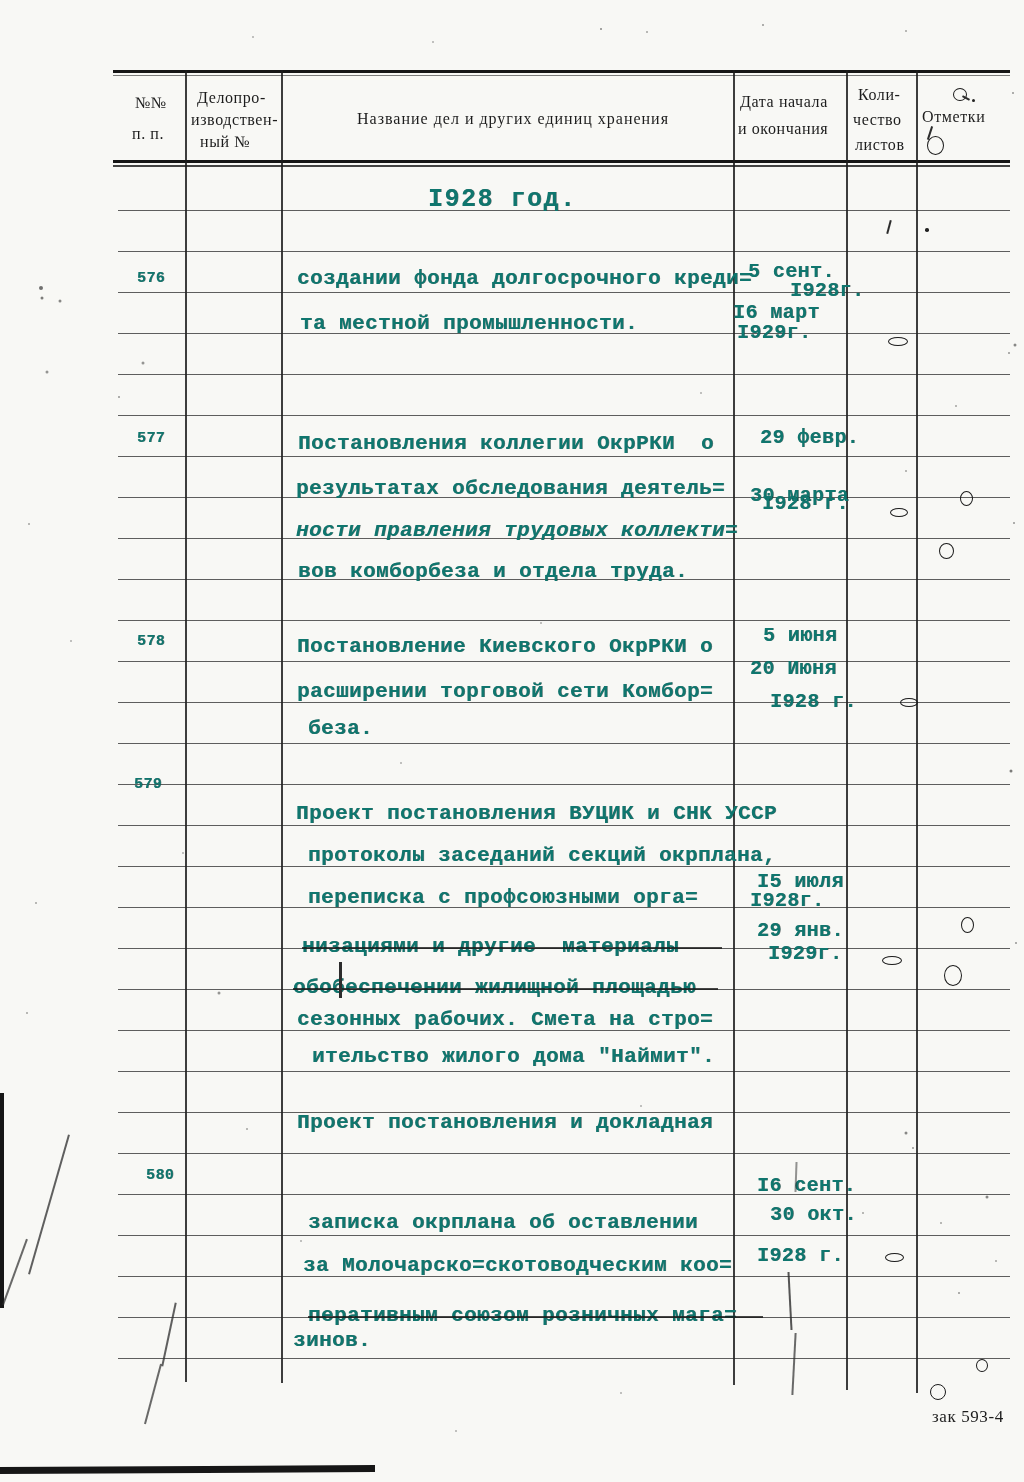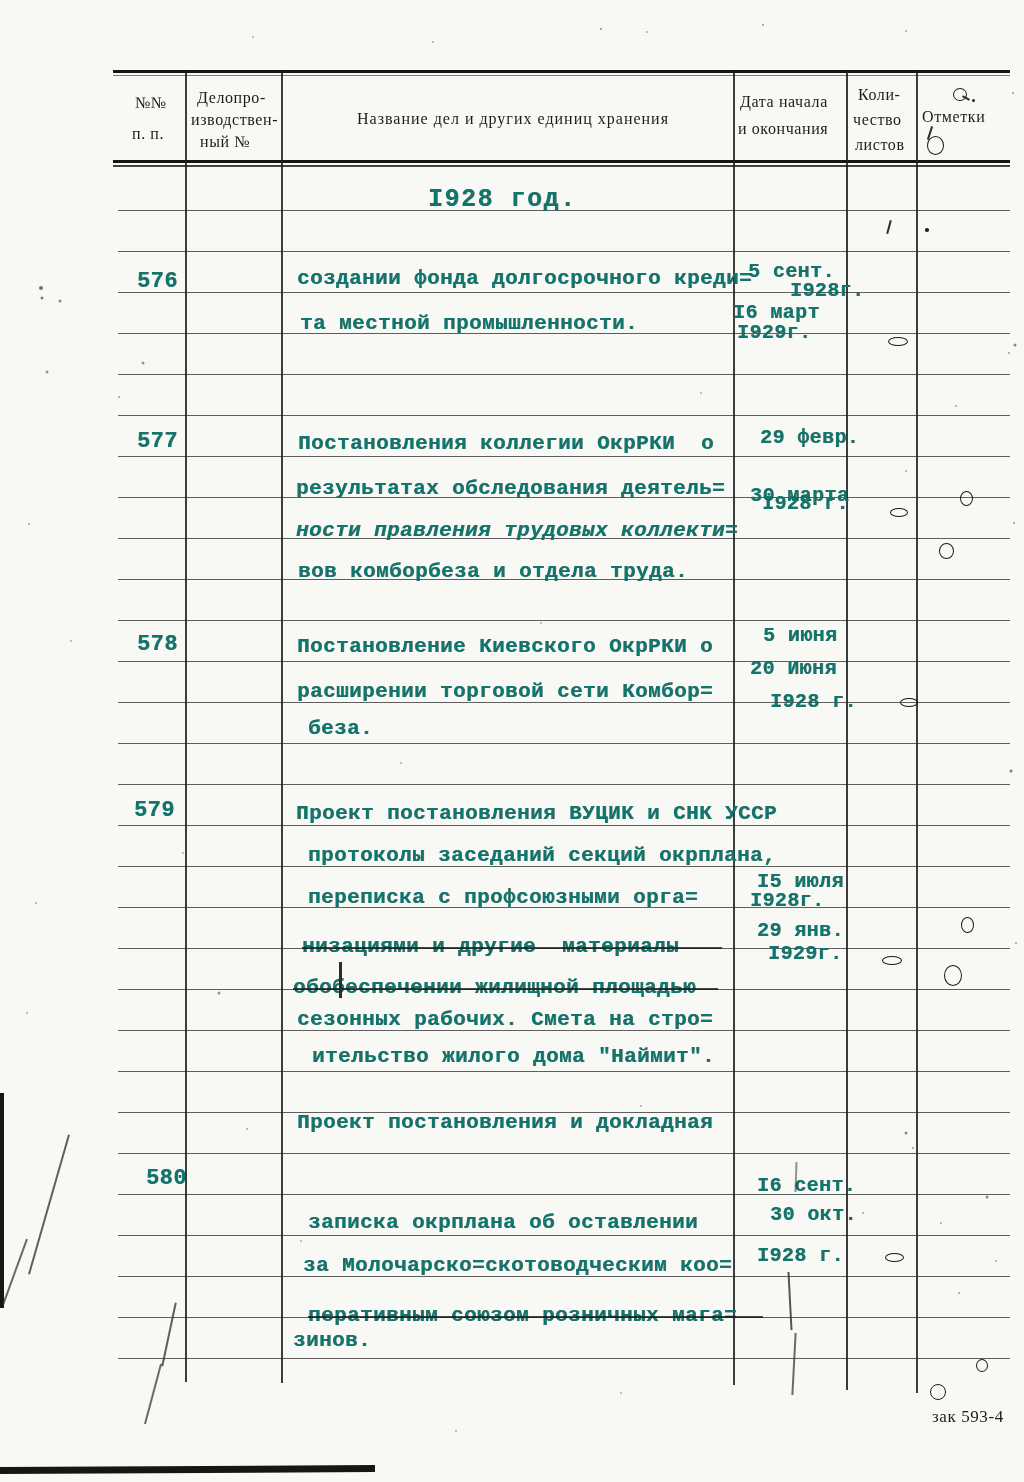--- a/index.html
+++ b/index.html
@@ -5,21 +5,21 @@
   html,body{margin:0;padding:0;background:#e8e8e6;}
   .page{position:relative;width:1024px;height:1482px;background:#f8f8f5;overflow:hidden;
         font-family:"Liberation Serif", serif;}
   
   .hdr{position:absolute;font:400 16px/1 "Liberation Serif", serif;color:#1d1d1d;
        letter-spacing:.6px;white-space:pre;}
   
   .tw{position:absolute;font:700 21px/1 "Liberation Mono","DejaVu Sans Mono",monospace;
       color:#0f766e;letter-spacing:.4px;white-space:pre;
       text-shadow:.5px .3px .5px rgba(25,25,25,.55);z-index:2;}
-  .tw.num{font-size:22px;}
+  .tw.num{font-size:15px;}
   .tw.date{font-size:20px;}
   .tw.year{font-size:25px;letter-spacing:1.5px;}
   
   .vline{position:absolute;width:2px;background:rgba(28,28,28,.85);z-index:1;}
   .hbar{position:absolute;background:#161616;z-index:1;}
   .rules{position:absolute;left:118px;top:170px;width:892px;height:1190px;z-index:1;
          background:repeating-linear-gradient(to bottom,
             transparent 0px, transparent 39.6px,
             rgba(35,35,35,.72) 39.6px, rgba(35,35,35,.72) 41px);}
   .strike{position:absolute;height:1.5px;background:rgba(25,25,25,.8);z-index:3;}
@@ -132,21 +132,21 @@
     <div class="tw" style="left:297px;top:636px;">Постановление Киевского ОкрРКИ о</div>
     <div class="tw" style="left:297px;top:681px;">расширении торговой сети Комбор=</div>
     <div class="tw" style="left:308px;top:718px;">беза.</div>
     <div class="tw date" style="left:763px;top:626px;">5 июня</div>
     <div class="tw date" style="left:750px;top:659px;text-align:center;">20 Июня</div>
     <div class="tw date" style="left:770px;top:692px;">I928 г.</div>
     <div class="oval" style="left:900px;top:698px;width:16px;height:7px;"></div>
   </div>
 
   <div>
-    <div class="tw num" style="left:134px;top:800px;">579</div>
+    <div class="tw num" style="left:134px;top:777px;">579</div>
     <div class="tw" style="left:296px;top:803px;">Проект постановления ВУЦИК и СНК УССР</div>
     <div class="tw" style="left:308px;top:845px;">протоколы заседаний секций окрплана,</div>
     <div class="tw" style="left:308px;top:887px;">переписка с профсоюзными орга=</div>
     <div class="tw" style="left:302px;top:936px;text-align:right;">низациями и другие  материалы</div>
     <div class="tw" style="left:293px;top:977px;">обобеспечении жилищной площадью</div>
     <div class="tw" style="left:297px;top:1009px;">сезонных рабочих. Смета на стро=</div>
     <div class="tw" style="left:312px;top:1046px;">ительство жилого дома "Наймит".</div>
     <div class="strike" style="left:302px;top:947px;width:420px;"></div>
     <div class="strike" style="left:293px;top:988px;width:425px;"></div>
     <div class="stroke" style="left:339px;top:962px;width:2.5px;height:36px;"></div>

